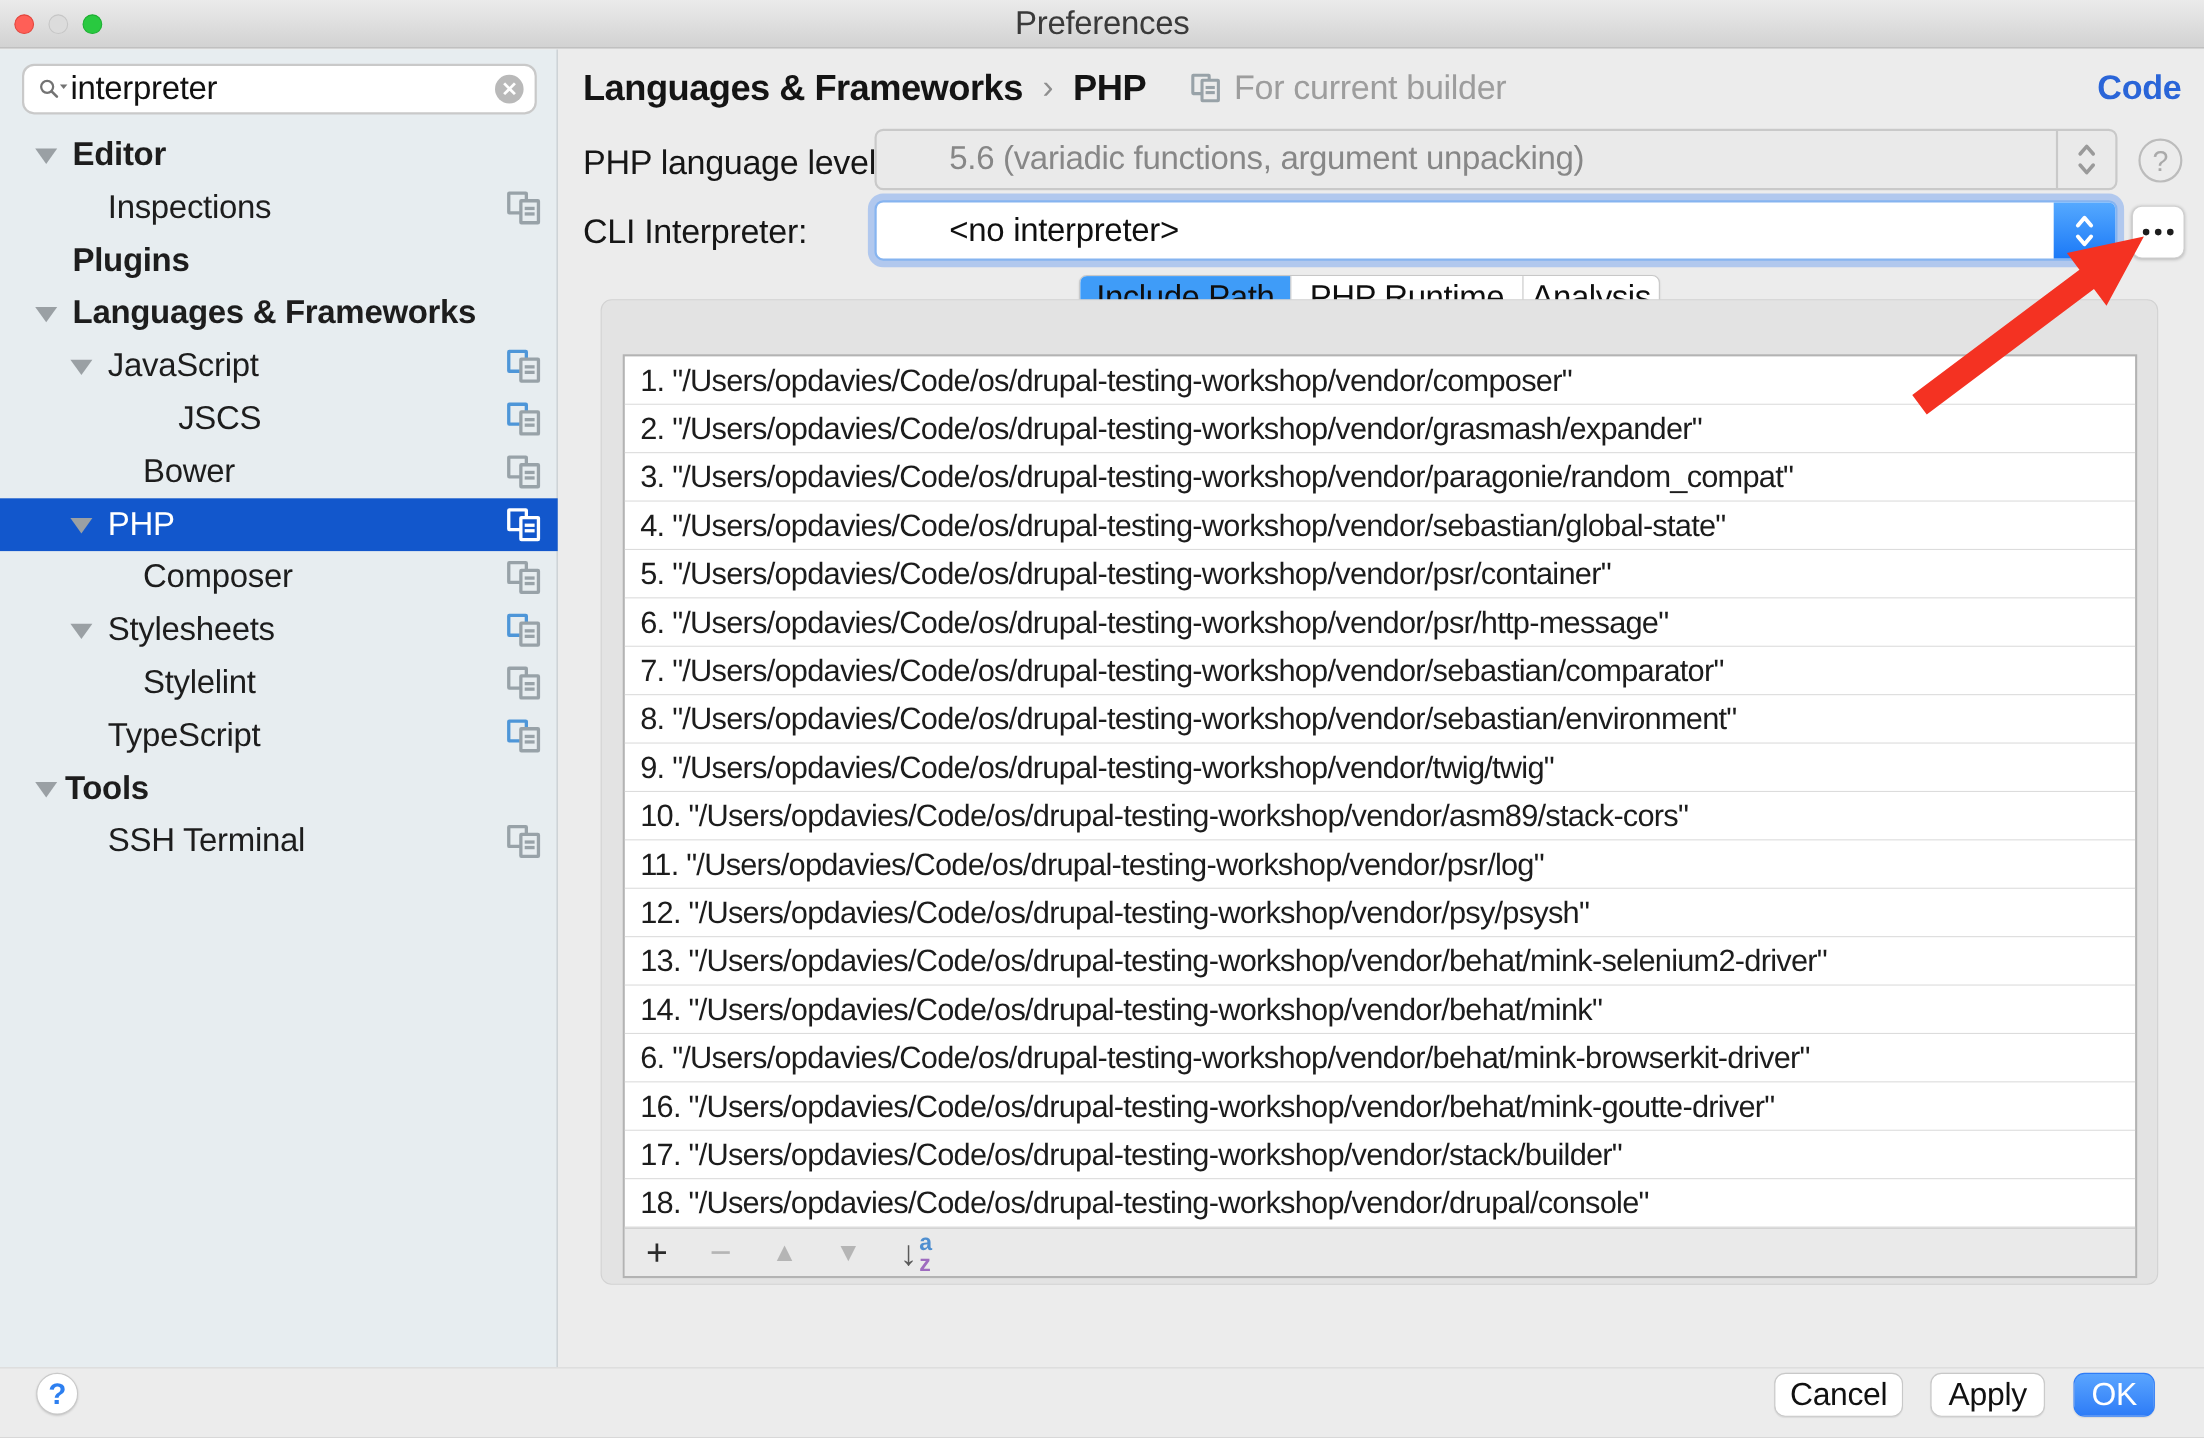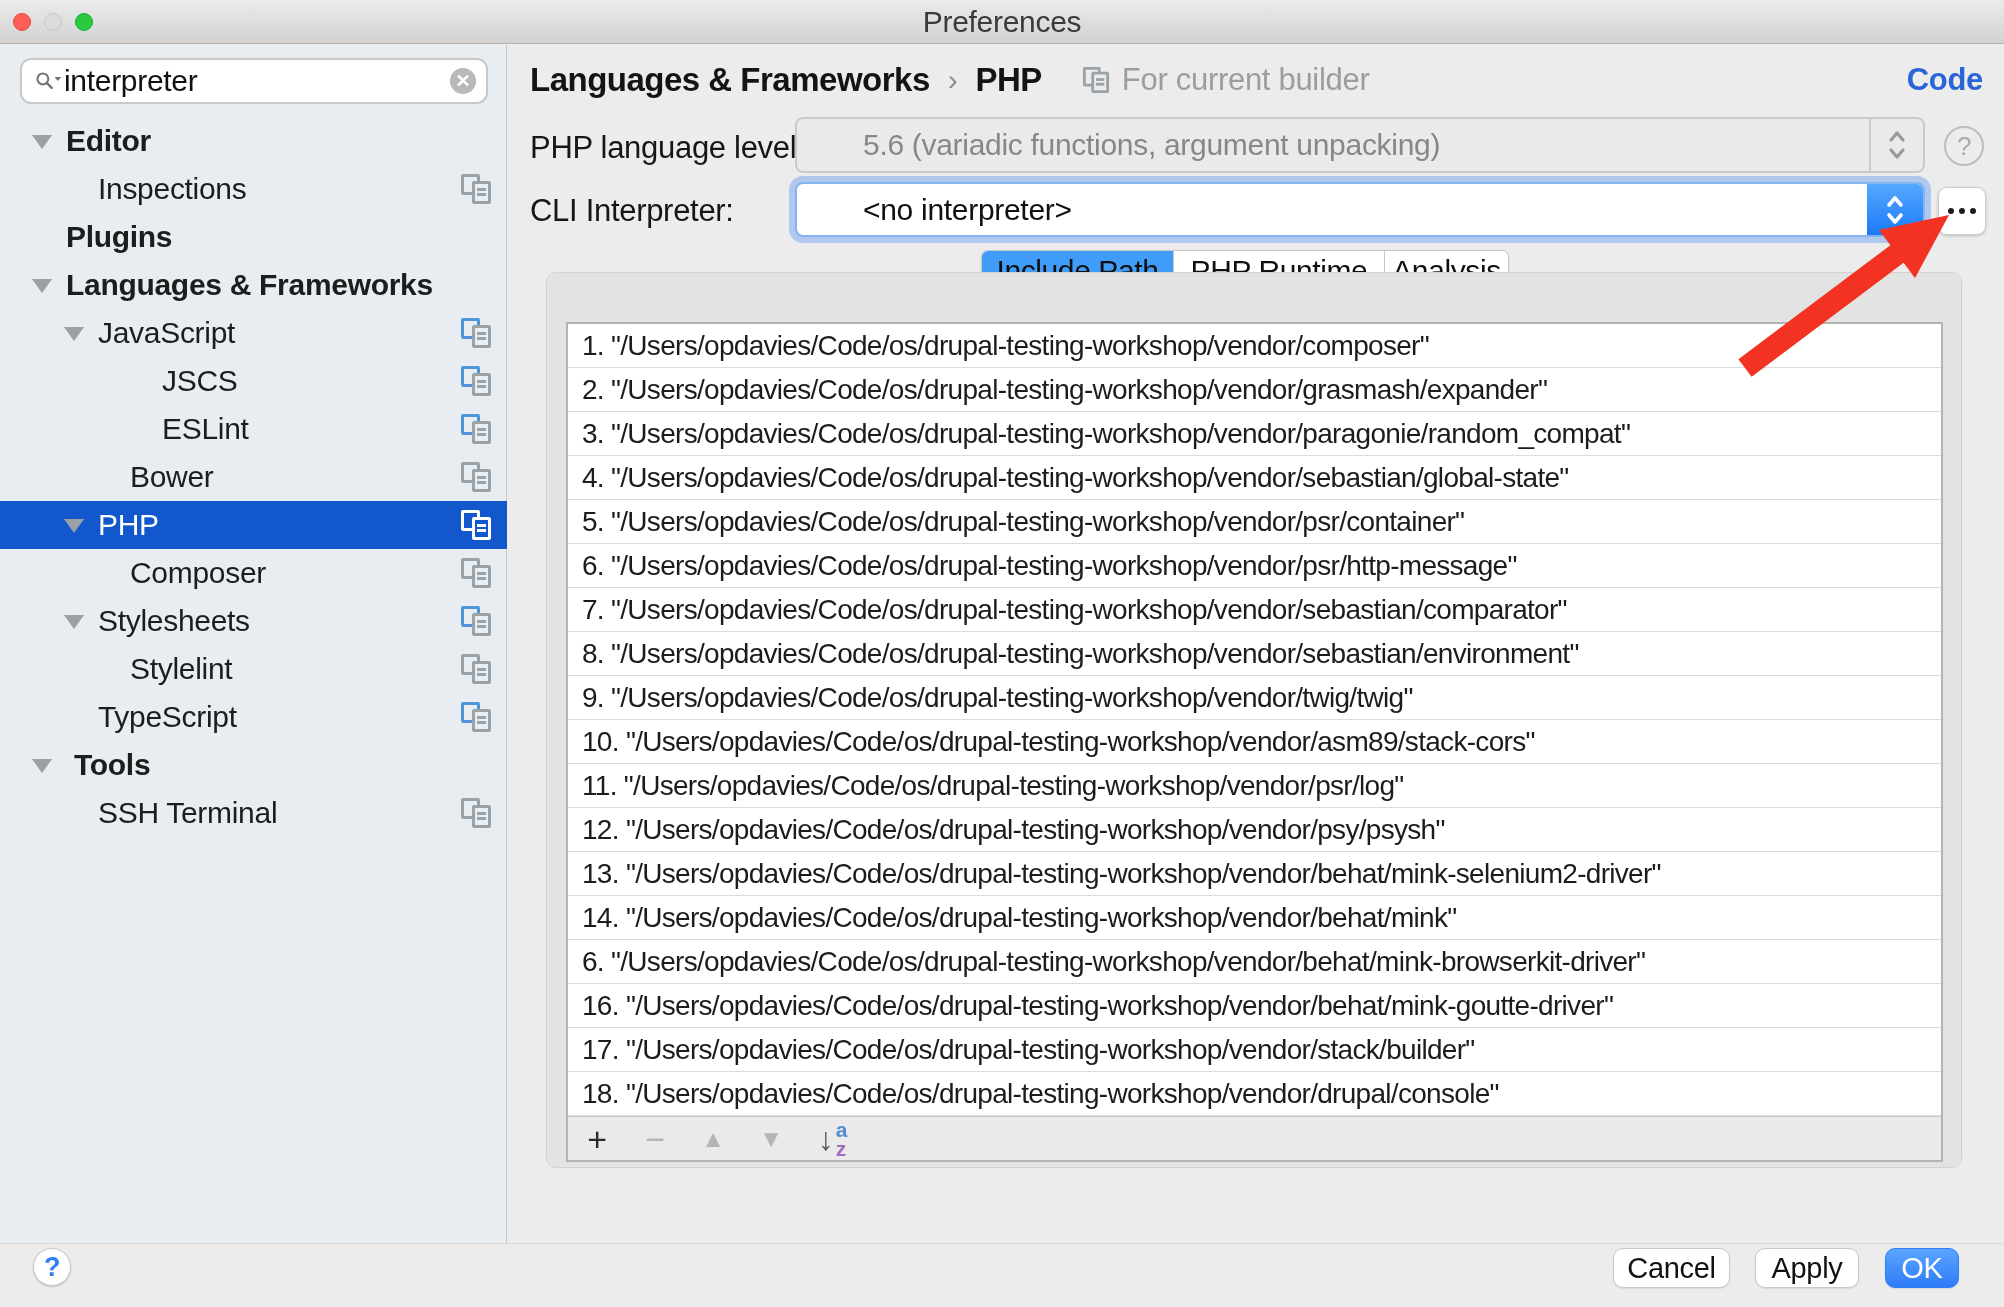--- a/index.html
+++ b/index.html
@@ -156,27 +156,20 @@
           </span>
         </div>
         <div class="tree-row">
           <span class="lbl" style="left: 162px;">JSCS</span>
           <span class="copyicon blue">
             <i class="back"></i>
             <i class="front"></i>
           </span>
         </div>
         <div class="tree-row">
-          <span class="lbl" style="left: 162px;">ESLint</span>
-          <span class="copyicon blue">
-            <i class="back"></i>
-            <i class="front"></i>
-          </span>
-        </div>
-        <div class="tree-row">
           <span class="lbl" style="left: 130px;">Bower</span>
           <span class="copyicon gray">
             <i class="back"></i>
             <i class="front"></i>
           </span>
         </div>
         <div class="tree-row selected">
           <span class="caret" style="left: 64px;"></span>
           <span class="lbl" style="left: 98px;">PHP</span>
           <span class="copyicon white">
@@ -208,21 +201,21 @@
         </div>
         <div class="tree-row">
           <span class="lbl" style="left: 98px;">TypeScript</span>
           <span class="copyicon blue">
             <i class="back"></i>
             <i class="front"></i>
           </span>
         </div>
         <div class="tree-row bold">
           <span class="caret" style="left: 32px;"></span>
-          <span class="lbl" style="left: 74px;">Tools</span>
+          <span class="lbl" style="left: 59px;">Tools</span>
         </div>
         <div class="tree-row">
           <span class="lbl" style="left: 98px;">SSH Terminal</span>
           <span class="copyicon gray">
             <i class="back"></i>
             <i class="front"></i>
           </span>
         </div>
       </div>
   </div>

